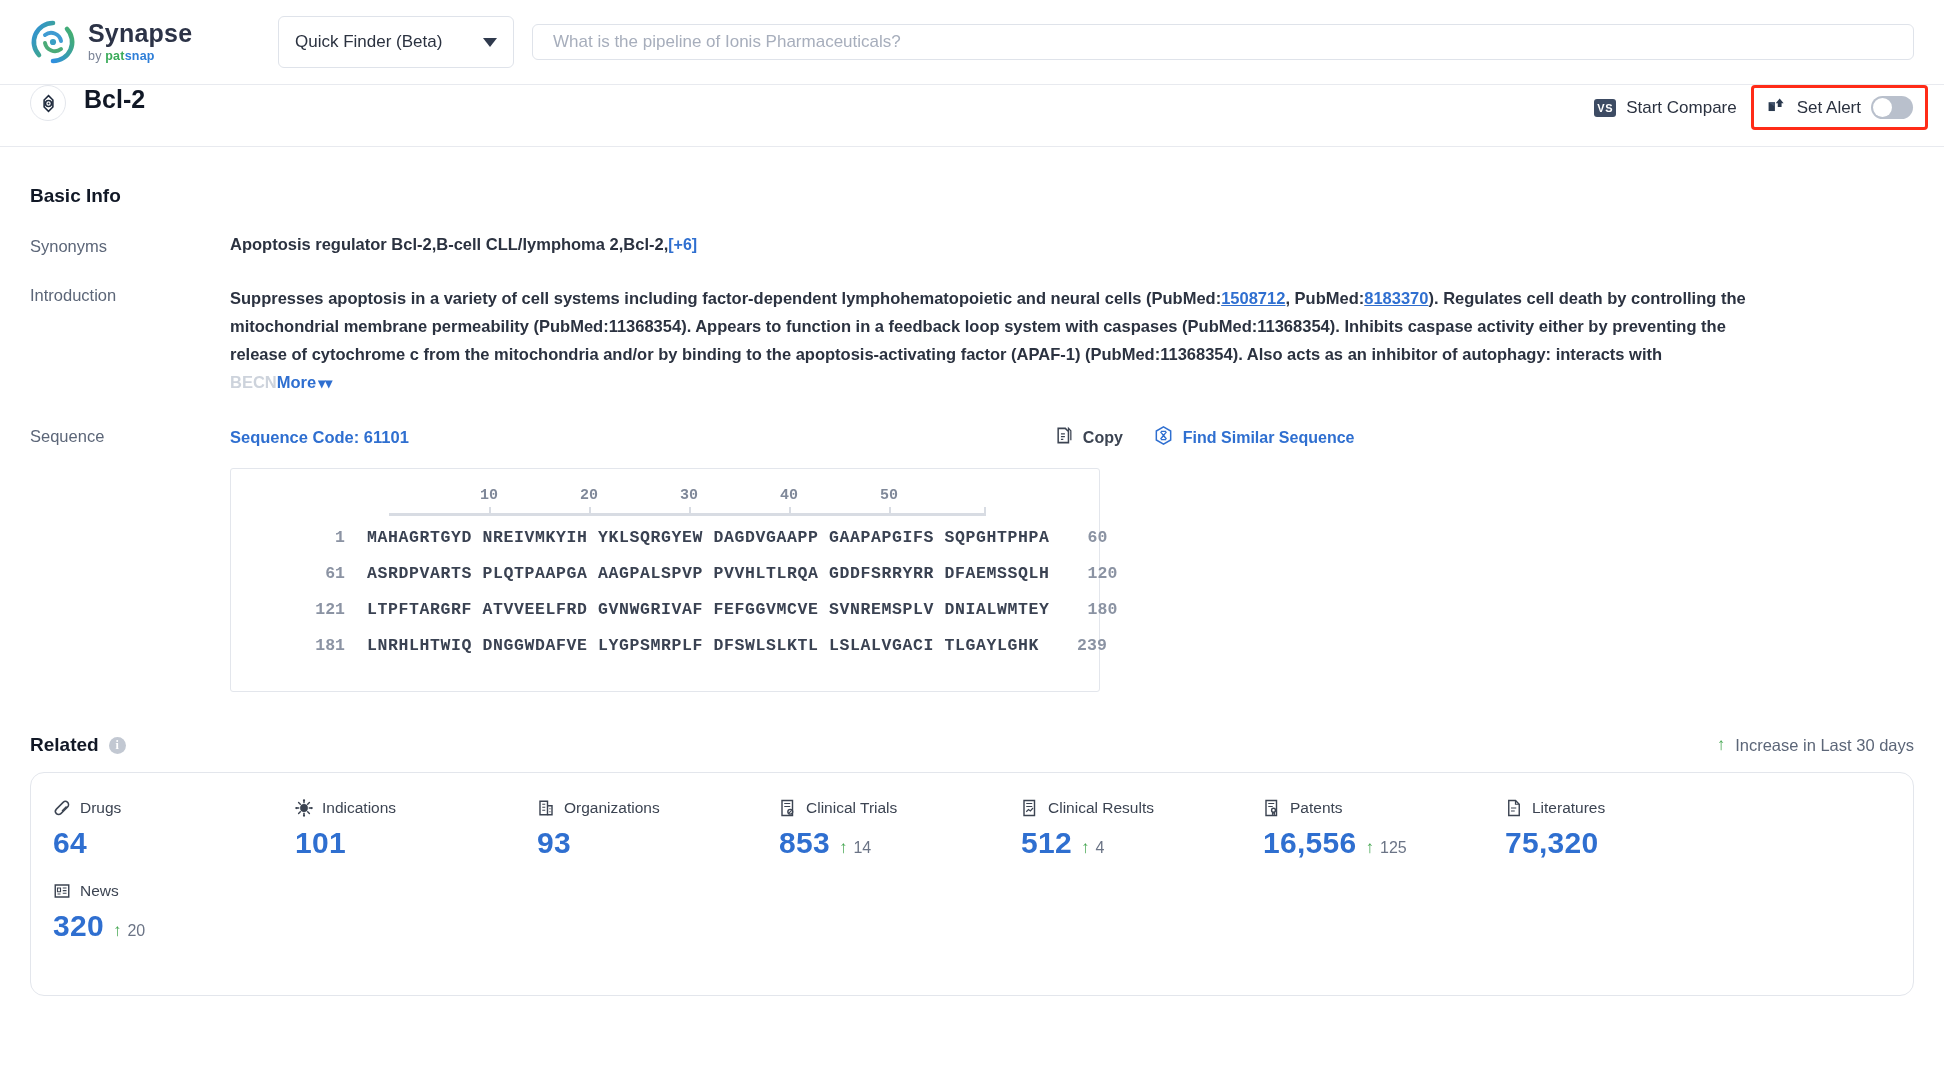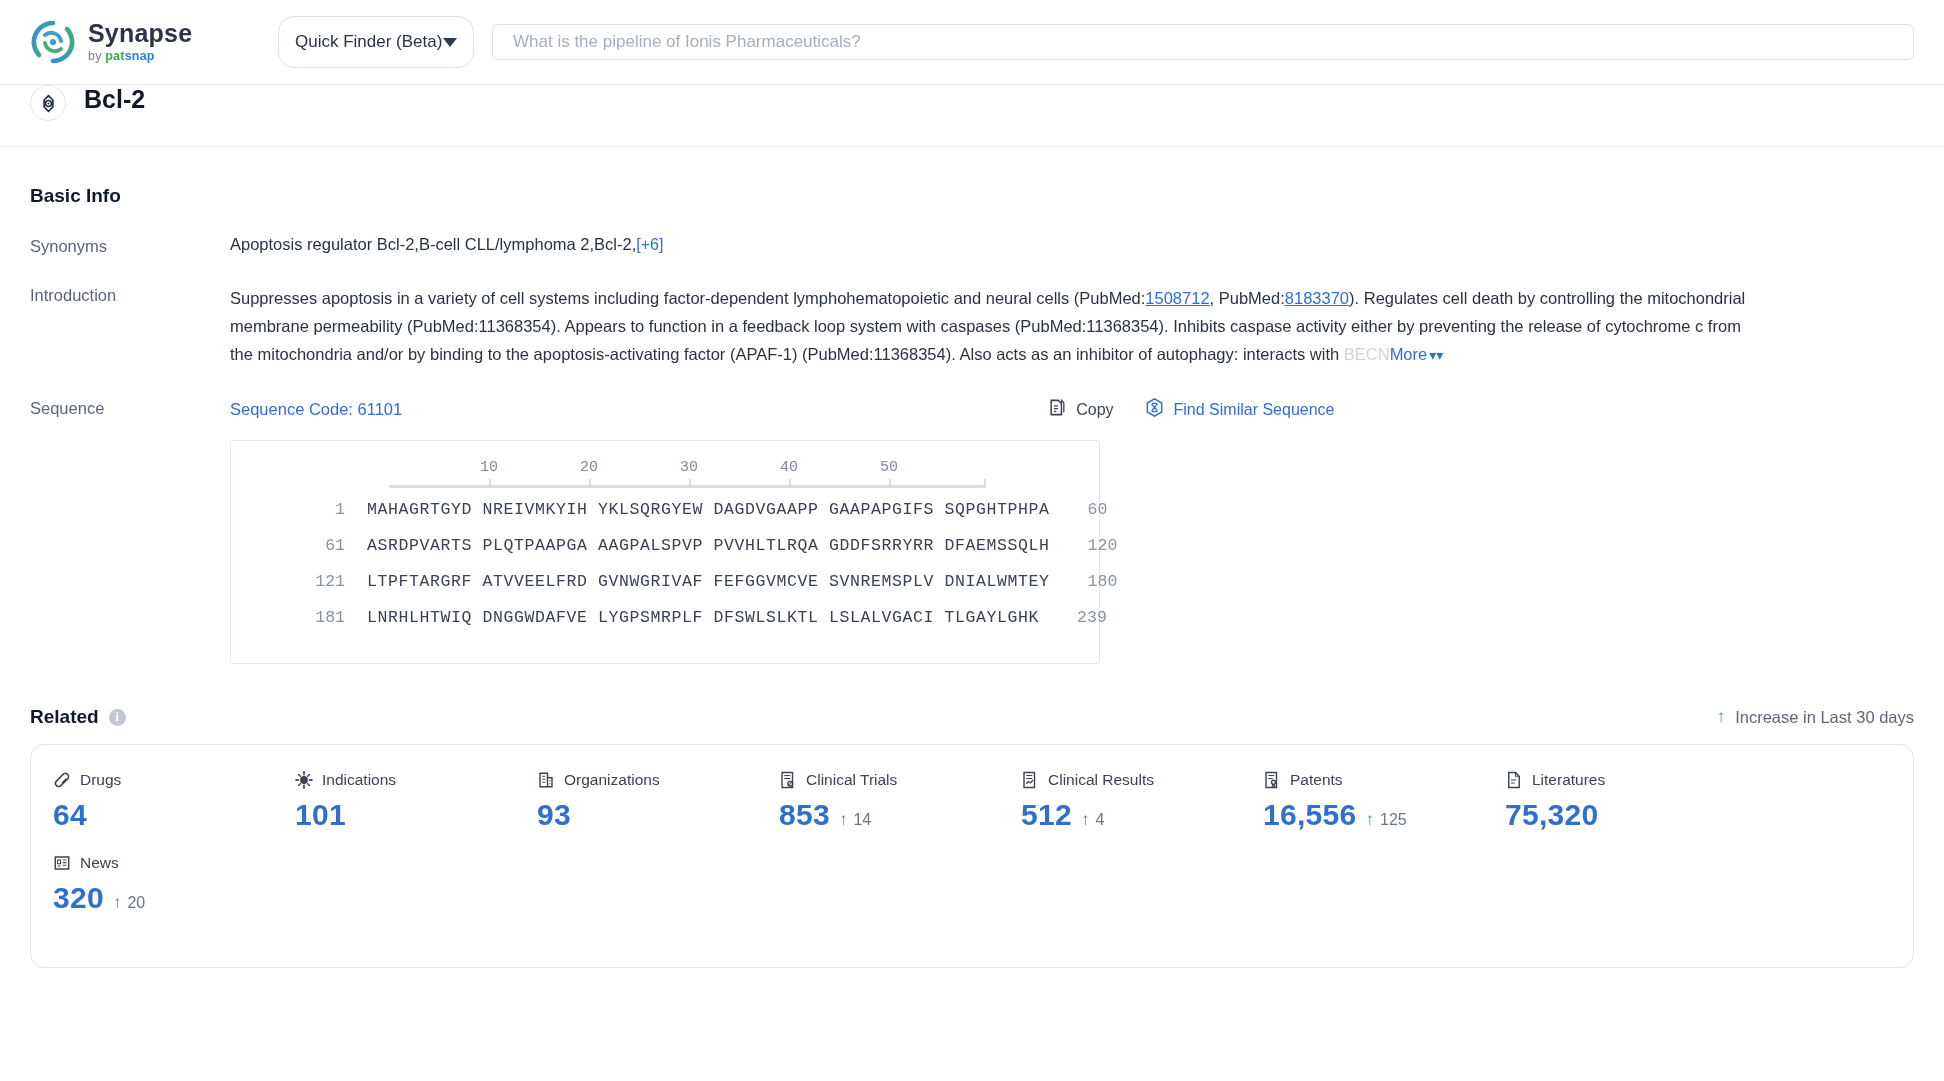--- a/index.html
+++ b/index.html
@@ -28,23 +28,23 @@
     font-size: 25px; font-weight: 600; color: #2c3347; letter-spacing: .2px;
   }
   .logo-sub {
     font-size: 12.5px; margin-top: 4px; color: #7a8396; letter-spacing: .2px;
   }
   .logo-sub .pat { color: #3bab5a; font-weight: 700; }
   .logo-sub .snap { color: #2f7fd8; font-weight: 700; }
 
   .finder-select {
     margin-left: 48px;
-    width: 196px; height: 52px;
+    width: 236px; height: 52px;
     border: 1px solid #dfe3ea;
-    border-radius: 16px;
+    border-radius: 6px;
     display: flex; align-items: center; justify-content: space-between;
     padding: 0 16px;
     font-size: 17px; color: #2b3240;
     background: #fff;
     cursor: pointer;
   }
   .caret { width: 0; height: 0; border-left: 7px solid transparent;
            border-right: 7px solid transparent; border-top: 9px solid #2f3a4d; }
 
   .search-box {
@@ -123,21 +123,21 @@
     color: #fff; font-size: 12px; font-weight: 700;
     display: flex; align-items: center; justify-content: center;
     font-family: "Liberation Serif", serif;
   }
 
   .row { display: flex; margin-top: 28px; }
   .row-label {
     width: 200px; flex: 0 0 200px;
     font-size: 16.5px; color: #5c6678; padding-top: 2px;
   }
-  .row-body { flex: 1; min-width: 0; }
+  .row-body { flex: 1; min-width: 0; font-weight: bold; }
   .syn-text { font-size: 16.5px; color: #2b3240; }
   .link { color: #2f6fd0; }
   .link-u { color: #2f6fd0; text-decoration: underline; }
 
   .intro-text {
     font-size: 16.5px; color: #2b3240; line-height: 28px;
     position: relative; max-width: 1538px;
   }
   .fade-tail { color: #cdd3dc; }
   .more-link {
@@ -257,20 +257,40 @@
 <div class="entity-bar">
   <span class="entity-icon">
     <svg viewBox="0 0 24 24" width="21" height="21" fill="none" stroke="#1f2a3d" stroke-width="1.8">
       <path d="M12 3 L17 8 L17 16 L12 21 L7 16 L7 8 Z"></path>
       <circle cx="12" cy="12" r="3.4"></circle>
       <circle cx="12" cy="12" r="1.1" fill="#1f2a3d" stroke="none"></circle>
     </svg>
   </span>
   <span class="entity-name">Bcl-2</span>
 
+  <div class="entity-actions">
+    <div class="act-compare">
+      <span class="vs-badge">VS</span>
+      <span>Start Compare</span>
+    </div>
+    <div class="alert-highlight">
+      <span>
+        <svg viewBox="0 0 24 24" width="21" height="19">
+          <path d="M2 8 L10 8 L10 19 L2 19 Z" fill="#2b3a4f"></path>
+          <path d="M2 8 L10 13.5 L10 8 Z" fill="#44556e"></path>
+          <path d="M16 3 L21 9 L18.4 9 L18.4 14 L13.6 14 L13.6 9 L11 9 Z" fill="#2b3a4f"></path>
+          <path d="M10 8 L18 8 L18 19 L10 19 Z" fill="#2b3a4f" opacity="0.0"></path>
+        </svg>
+      </span>
+      <span class="alert-label">Set Alert</span>
+      <span class="toggle">
+          <span class="knob"></span>
+        </span>
+    </div>
+  </div>
 </div>
 
 <div class="content">
 
   <div class="section-title">
     <span>Basic Info</span>
   </div>
 
   <div class="row">
     <div class="row-label">Synonyms</div>

